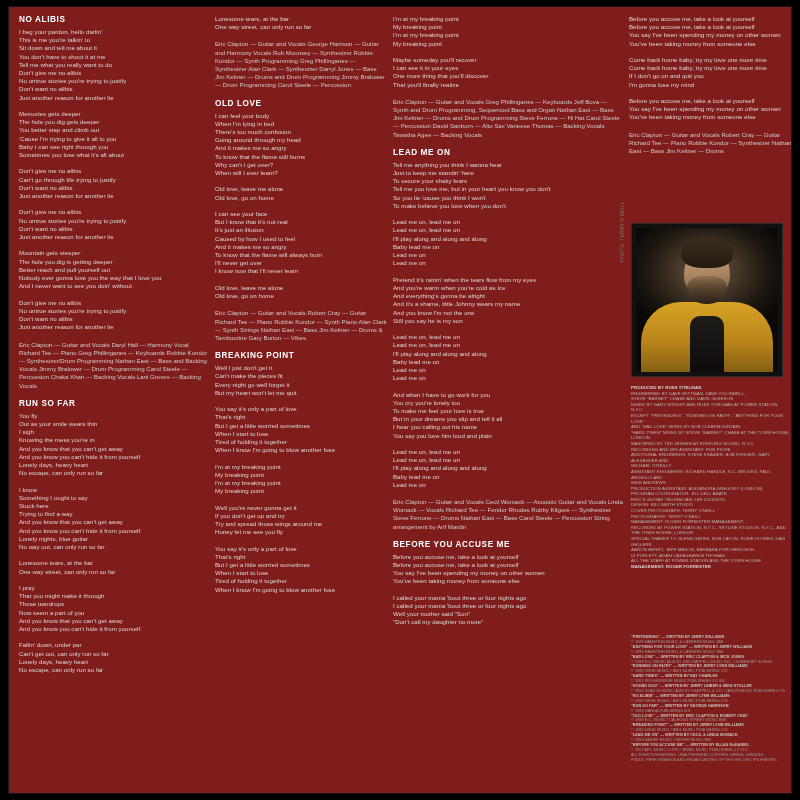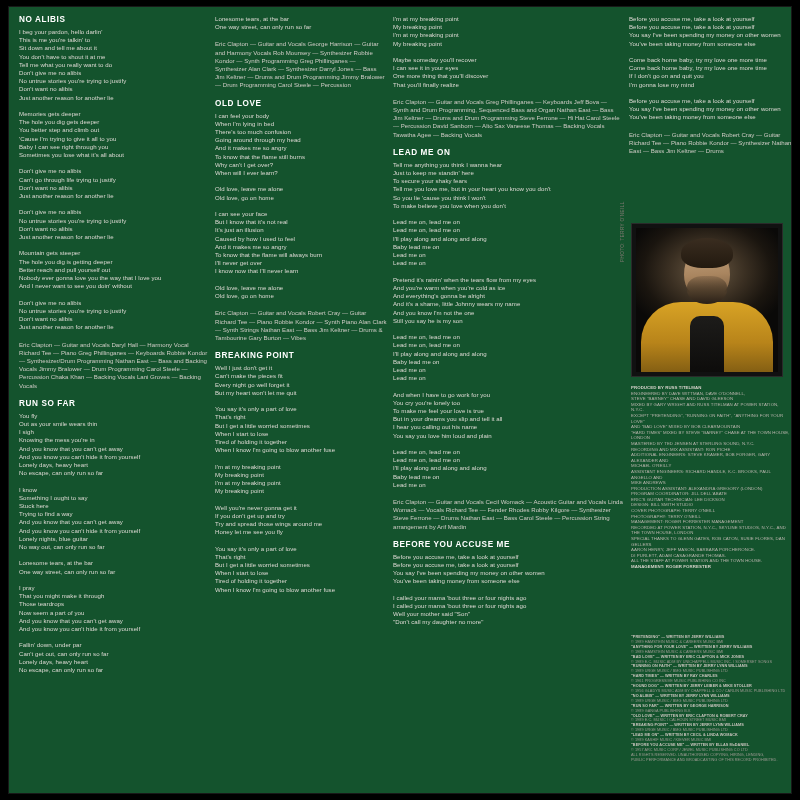--- a/index.html
+++ b/index.html
@@ -15,21 +15,21 @@
     overflow: hidden;
     font-family: "Liberation Sans", sans-serif;
     color: #e8e6e1;
   }
   .inner {
     position: absolute;
     left: 8px;
     top: 6px;
     right: 8px;
     bottom: 6px;
-    background: #14532d;
+    background: #7f1d1d;
     border: 1px solid #181818;
   }
   .cols {
     position: absolute;
     left: 10px;
     top: 8px;
     right: 10px;
     bottom: 8px;
   }
   .col {

